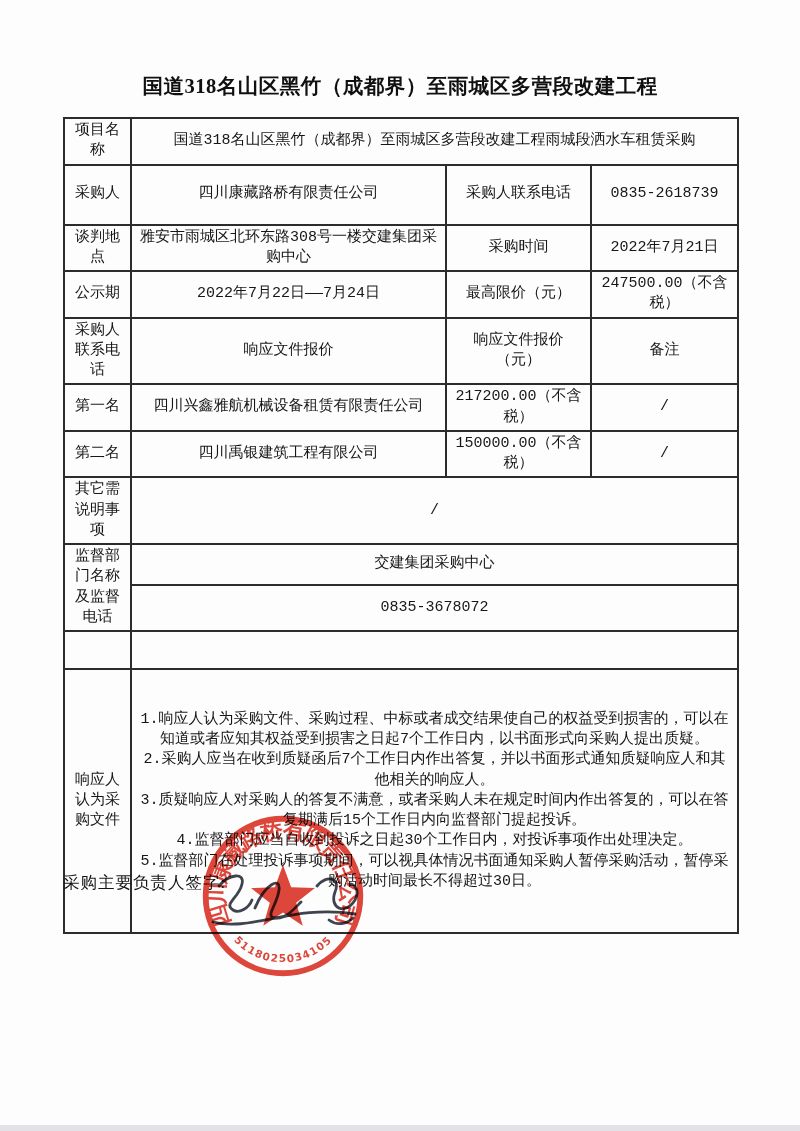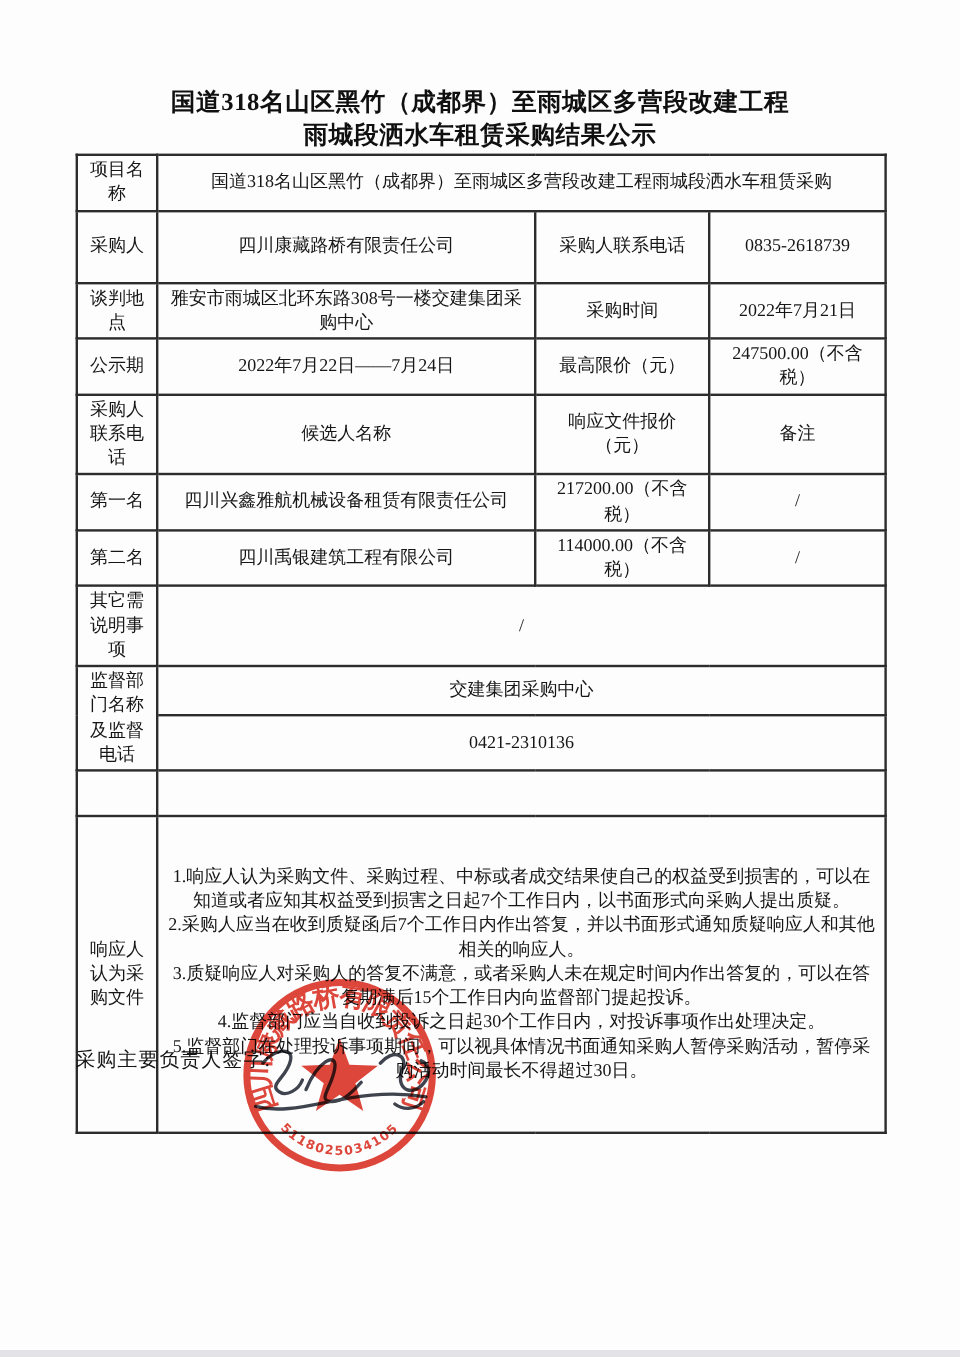--- a/index.html
+++ b/index.html
@@ -22,24 +22,25 @@
     position:absolute;top:74px;left:0;width:800px;
     text-align:center;
     font-weight:700;
     font-size:20.5px;
     line-height:24px;
     letter-spacing:0.5px;
     color:#101010;
   }
   .doc-title .t-line{margin:0 0 3px 0;}
   table.main{
-    position:absolute;left:63px;top:128px;
+    position:absolute;left:63px;top:117px;
     width:674px;
     border-collapse:collapse;
     table-layout:fixed;
+    font-family:Liberation Mono, monospace;
   }
   table.main td{
     border:2px solid #2c2c2c;
     font-size:15px;
     line-height:1.35;
     padding:2px 6px;
     vertical-align:middle;
     text-align:center;
     word-break:break-all;
     color:#161616;
@@ -79,21 +80,20 @@
     mix-blend-mode:multiply;
   }
 </style>
 </head>
 <body>
 
 <div class="page">
 
   <div class="doc-title">
     <div class="t-line">国道318名山区黑竹（成都界）至雨城区多营段改建工程</div>
-    <div class="t-line">雨城段洒水车租赁采购结果公示</div>
   </div>
 
   <table class="main">
     <colgroup>
       <col style="width:67px">
         <col style="width:315px">
         <col style="width:145px">
         <col style="width:147px">
     </colgroup>
     <tbody>
@@ -114,46 +114,46 @@
       <td>2022年7月21日</td>
     </tr>
     <tr style="height:45px">
       <td class="lbl">公示期</td>
       <td class="val-left">2022年7月22日——7月24日</td>
       <td>最高限价（元）</td>
       <td>247500.00（不含税）</td>
     </tr>
     <tr style="height:43px">
       <td class="lbl">采购人联系电话</td>
-      <td>候选人名称</td>
+      <td>响应文件报价</td>
       <td>响应文件报价（元）</td>
       <td>备注</td>
     </tr>
     <tr style="height:45px">
       <td class="lbl">第一名</td>
       <td>四川兴鑫雅航机械设备租赁有限责任公司</td>
       <td>217200.00（不含税）</td>
       <td>/</td>
     </tr>
     <tr style="height:42px">
       <td class="lbl">第二名</td>
       <td>四川禹银建筑工程有限公司</td>
-      <td>114000.00（不含税）</td>
+      <td>150000.00（不含税）</td>
       <td>/</td>
     </tr>
     <tr style="height:41px">
       <td class="lbl">其它需说明事项</td>
       <td colspan="3">/</td>
     </tr>
     <tr style="height:36px">
       <td rowspan="2" class="lbl-center">监督部门名称及监督电话</td>
       <td colspan="3">交建集团采购中心</td>
     </tr>
     <tr style="height:41px">
-      <td colspan="3">0421-2310136</td>
+      <td colspan="3">0835-3678072</td>
     </tr>
     <tr style="height:38px">
       <td></td>
       <td colspan="3"></td>
     </tr>
     <tr style="height:264px">
       <td class="lbl">响应人认为采购文件</td>
       <td colspan="3" class="objection-body">
         <div class="obj-line">1.响应人认为采购文件、采购过程、中标或者成交结果使自己的权益受到损害的，可以在知道或者应知其权益受到损害之日起7个工作日内，以书面形式向采购人提出质疑。</div>
         <div class="obj-line">2.采购人应当在收到质疑函后7个工作日内作出答复，并以书面形式通知质疑响应人和其他相关的响应人。</div>

